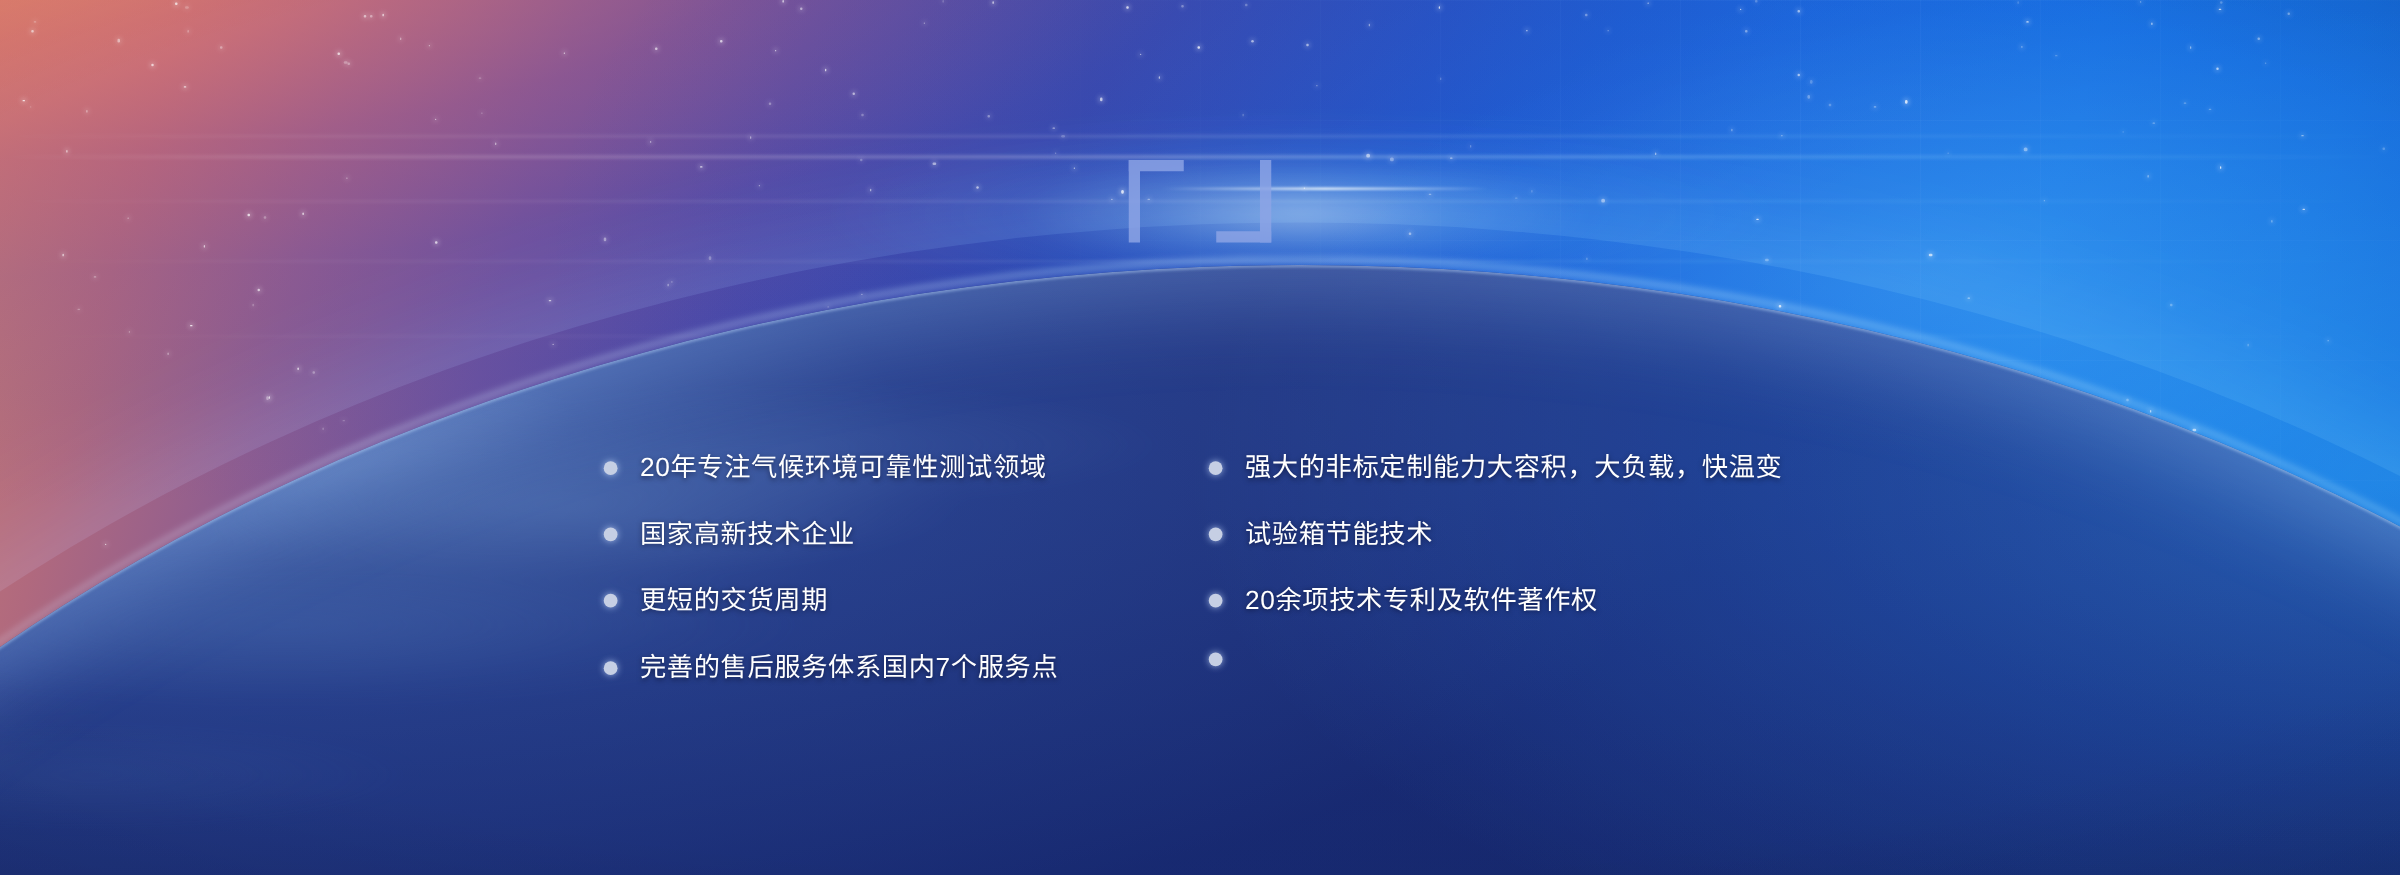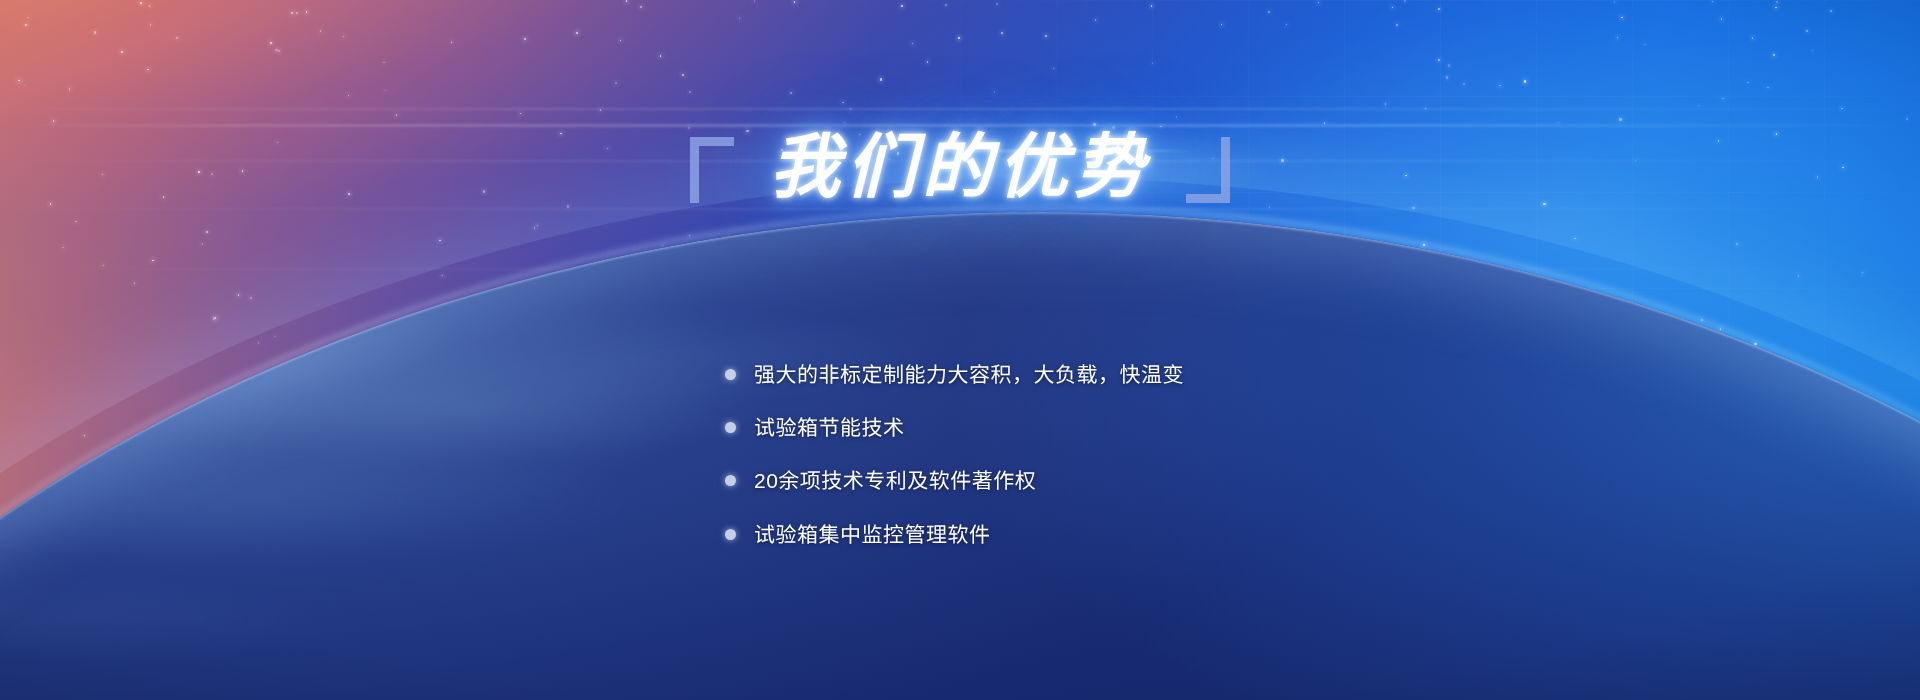--- a/index.html
+++ b/index.html
@@ -556,42 +556,58 @@
   </div>
   <div class="earth-rim"></div>
 
   <div class="layer right-wash"></div>
   <div class="layer vignette"></div>
 
   <div class="headline">
     <span class="bracket bracket-left">
         <i></i>
       </span>
-    <span class="headline-text">我们的优势</span>
     <span class="bracket bracket-right">
         <i></i>
       </span>
   </div>
 
   <div class="advantages">
 
+    <div class="adv-col col-left">
+      <div class="adv-item">
+        <span class="adv-dot"></span>
+        <span>20年专注气候环境可靠性测试领域</span>
+      </div>
+      <div class="adv-item">
+        <span class="adv-dot"></span>
+        <span>国家高新技术企业</span>
+      </div>
+      <div class="adv-item">
+        <span class="adv-dot"></span>
+        <span>更短的交货周期</span>
+      </div>
+      <div class="adv-item">
+        <span class="adv-dot"></span>
+        <span>完善的售后服务体系国内7个服务点</span>
+      </div>
+    </div>
 
     <div class="adv-col col-right">
       <div class="adv-item">
         <span class="adv-dot"></span>
         <span>强大的非标定制能力大容积，大负载，快温变</span>
       </div>
       <div class="adv-item">
         <span class="adv-dot"></span>
         <span>试验箱节能技术</span>
       </div>
       <div class="adv-item">
         <span class="adv-dot"></span>
         <span>20余项技术专利及软件著作权</span>
       </div>
       <div class="adv-item">
         <span class="adv-dot"></span>
-        <span>试验箱集中监控管理软件</span>
       </div>
     </div>
 
   </div>
 </div>
 
 </body></html>

